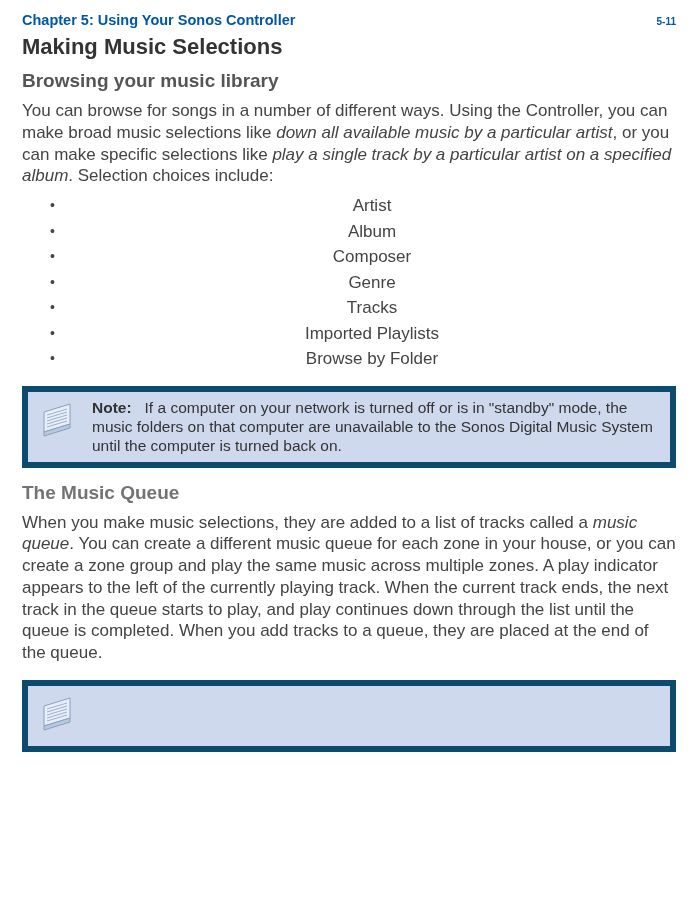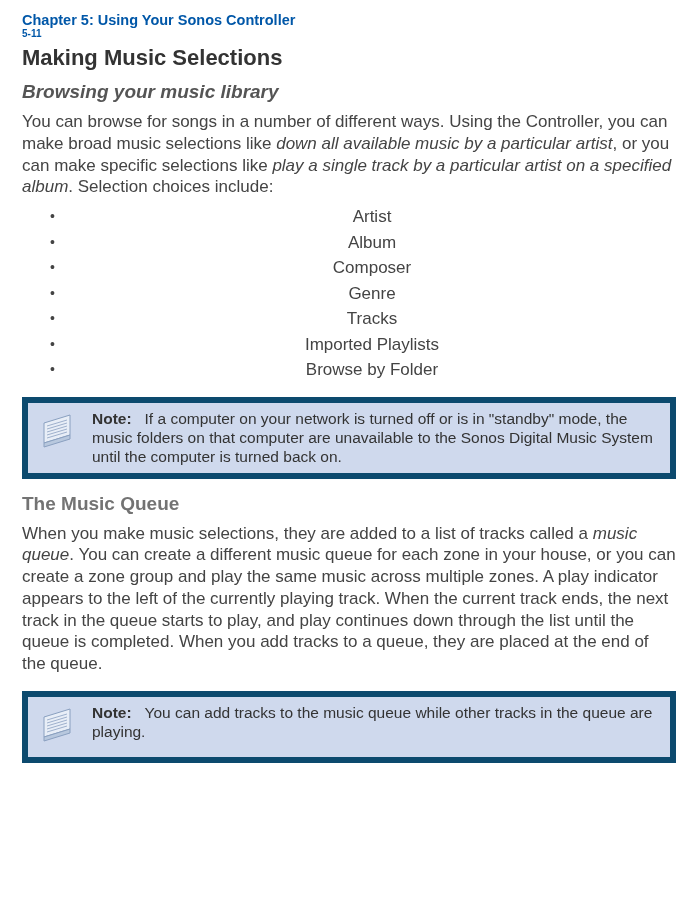--- a/index.html
+++ b/index.html
@@ -13,42 +13,40 @@
       height: 901px;
       padding: 12px 22px 22px 22px;
       color: #333;
       background: #fff;
     }
     .header-row {
       display: flex;
       justify-content: space-between;
       align-items: baseline;
       margin-bottom: 6px;
-      flex-direction: column;
     }
     .chapter-title {
       color: #0057a8;
       font-weight: bold;
       font-size: 14.5px;
     }
     .page-number {
       color: #0057a8;
       font-weight: bold;
       font-size: 10px;
       text-align: right;
     }
     .h1 {
       color: #333;
       font-weight: bold;
       font-size: 22px;
       margin-bottom: 10px;
     }
     .h2-italic {
       color: #555;
-      font-style: italic;
       font-weight: bold;
       font-size: 19px;
       margin-bottom: 8px;
     }
     .h2-bold {
       color: #737373;
       font-weight: bold;
       font-size: 19px;
       margin-bottom: 8px;
       margin-top: 14px;
@@ -162,17 +160,13 @@
         <path d="M 4 30 L 30 22 L 30 2 L 4 10 Z" fill="#e8eef7" stroke="#8aa0c0" stroke-width="1"></path>
         <path d="M 4 30 L 4 34 L 30 26 L 30 22 Z" fill="#b8c8de" stroke="#8aa0c0" stroke-width="1"></path>
         <line x1="7" y1="13" x2="27" y2="7" stroke="#8aa0c0" stroke-width="0.8"></line>
         <line x1="7" y1="16" x2="27" y2="10" stroke="#8aa0c0" stroke-width="0.8"></line>
         <line x1="7" y1="19" x2="27" y2="13" stroke="#8aa0c0" stroke-width="0.8"></line>
         <line x1="7" y1="22" x2="27" y2="16" stroke="#8aa0c0" stroke-width="0.8"></line>
         <line x1="7" y1="25" x2="27" y2="19" stroke="#8aa0c0" stroke-width="0.8"></line>
       </g>
     </svg>
   </span>
-  <div class="note-text">
-    <span class="note-label">Note:</span>
-    <span>&nbsp;&nbsp;</span><span>You can add tracks to the music queue while other tracks in the queue are playing.</span>
-  </div>
 </div>
 
 </body></html>

